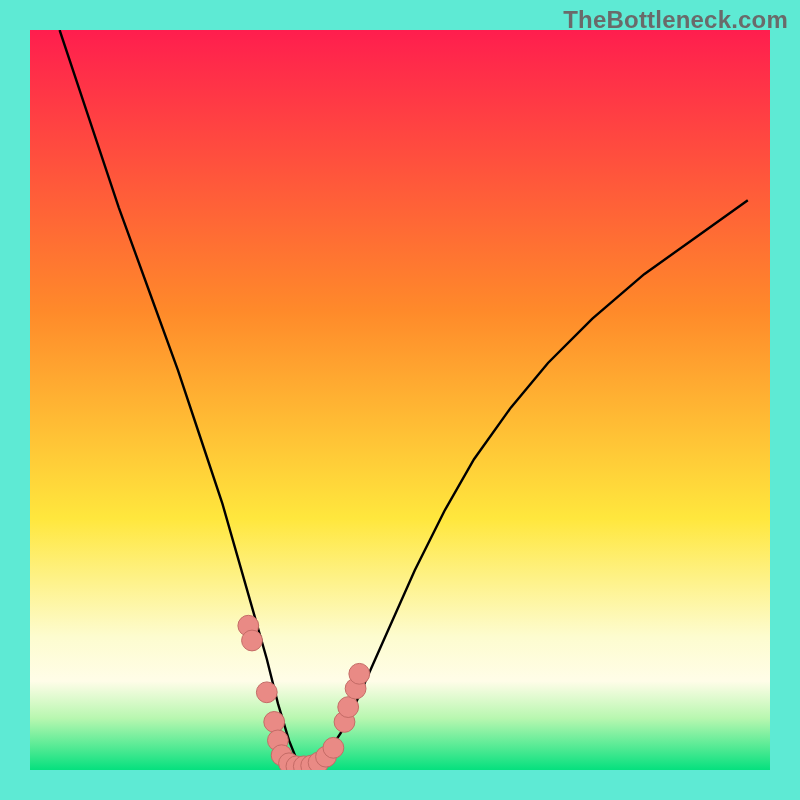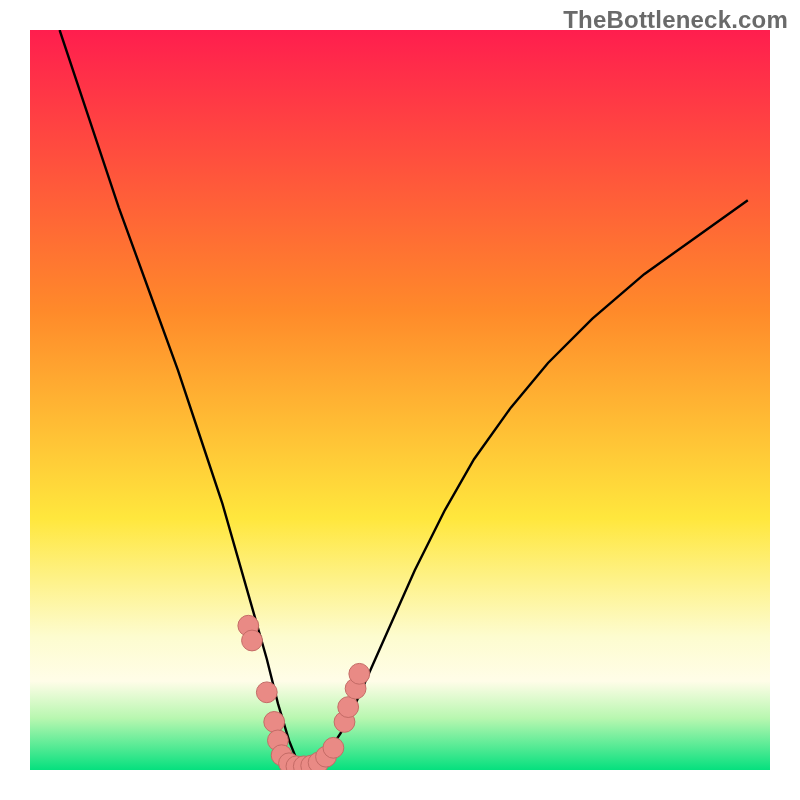--- a/index.html
+++ b/index.html
@@ -9,21 +9,21 @@
     height: 800px;
     background: #000;
     overflow: hidden;
   }
   .frame {
     position: absolute;
     left: 0;
     top: 0;
     width: 800px;
     height: 800px;
-    background: #ffffff;
+    background: #5eead4;
   }
   .plot {
     position: absolute;
     left: 30px;
     top: 30px;
     width: 740px;
     height: 740px;
     overflow: hidden;
   }
   .watermark {

